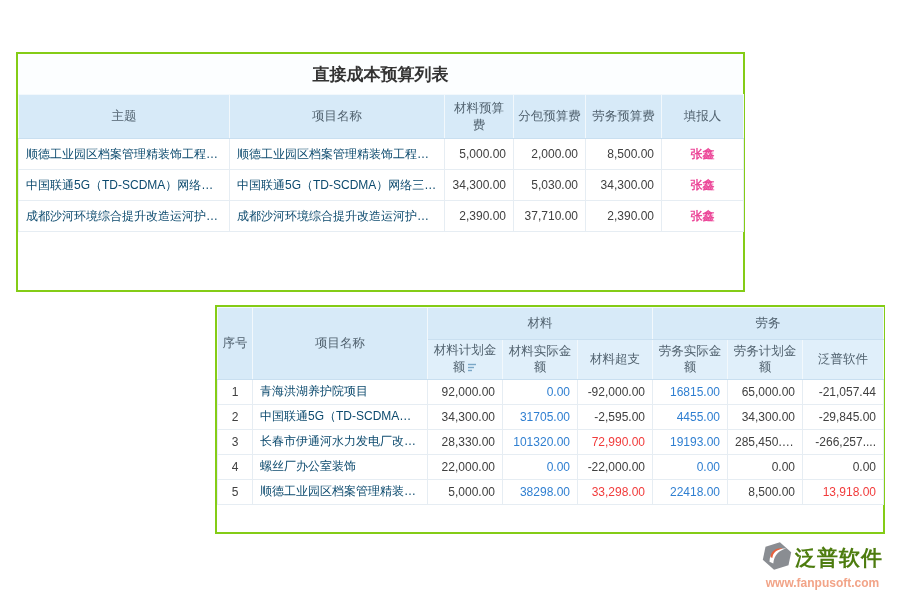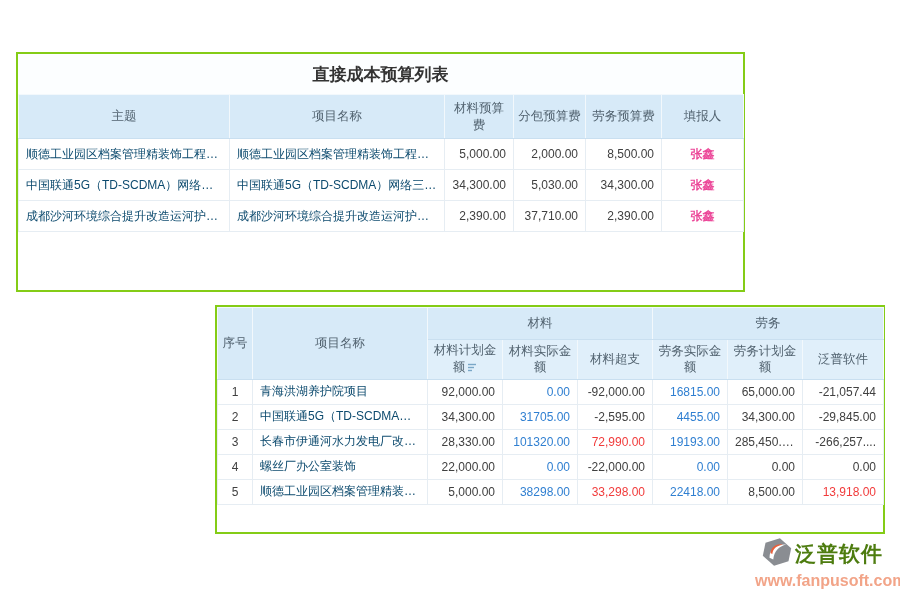--- a/index.html
+++ b/index.html
@@ -38,21 +38,21 @@
   td.reporter { color:#ec4899; text-align:center; font-weight:bold; cursor:pointer; }
   td.c-b { color:#2f7fd1; }
   td.c-r { color:#f13b3b; }
 
   .sort-icon { display:inline-block; vertical-align:-1px; margin-left:3px; }
 
   
   #logo { position:absolute; right:10px; bottom:10px; width:135px; text-align:center; }
   #logo .row1 { display:flex; align-items:center; justify-content:center; gap:3px; }
   #logo .brand { font-size:21px; font-weight:bold; color:#4d7c0f; letter-spacing:1px; }
-  #logo .url { font-size:16px; font-weight:bold; color:#f2a488; margin-top:1px; }
+  #logo .url { font-size:12px; font-weight:bold; color:#f2a488; margin-top:1px; }
 </style>
 </head>
 <body>
 
 <div id="table1" class="panel">
   <div class="tbl-title">直接成本预算列表</div>
   <table>
     <colgroup>
       <col style="width:211px">
         <col style="width:215px">

